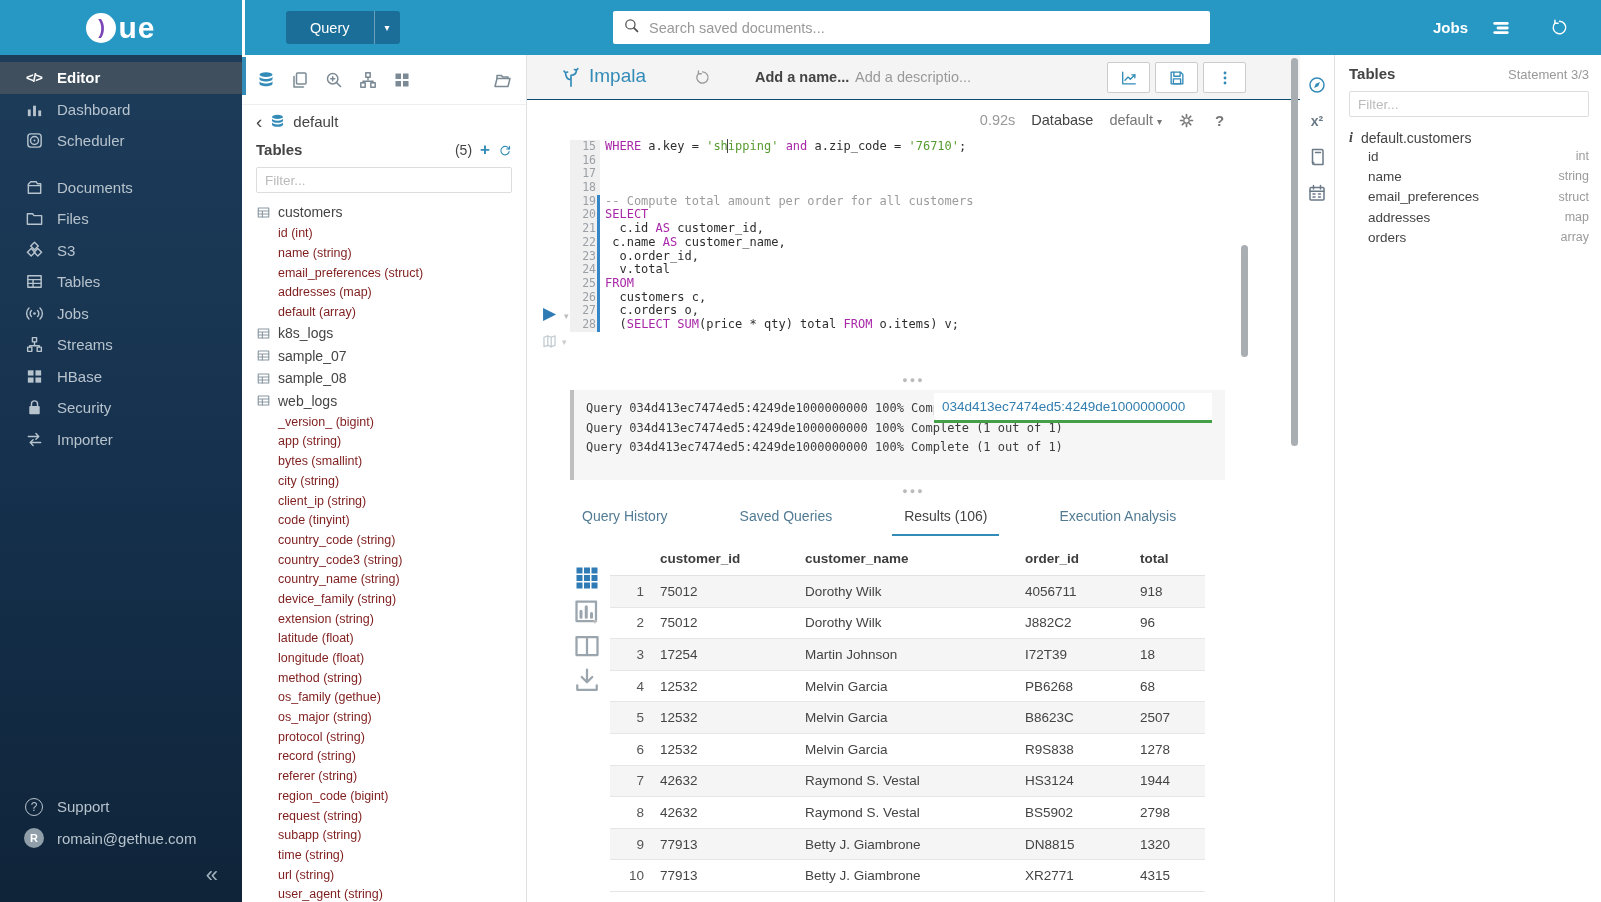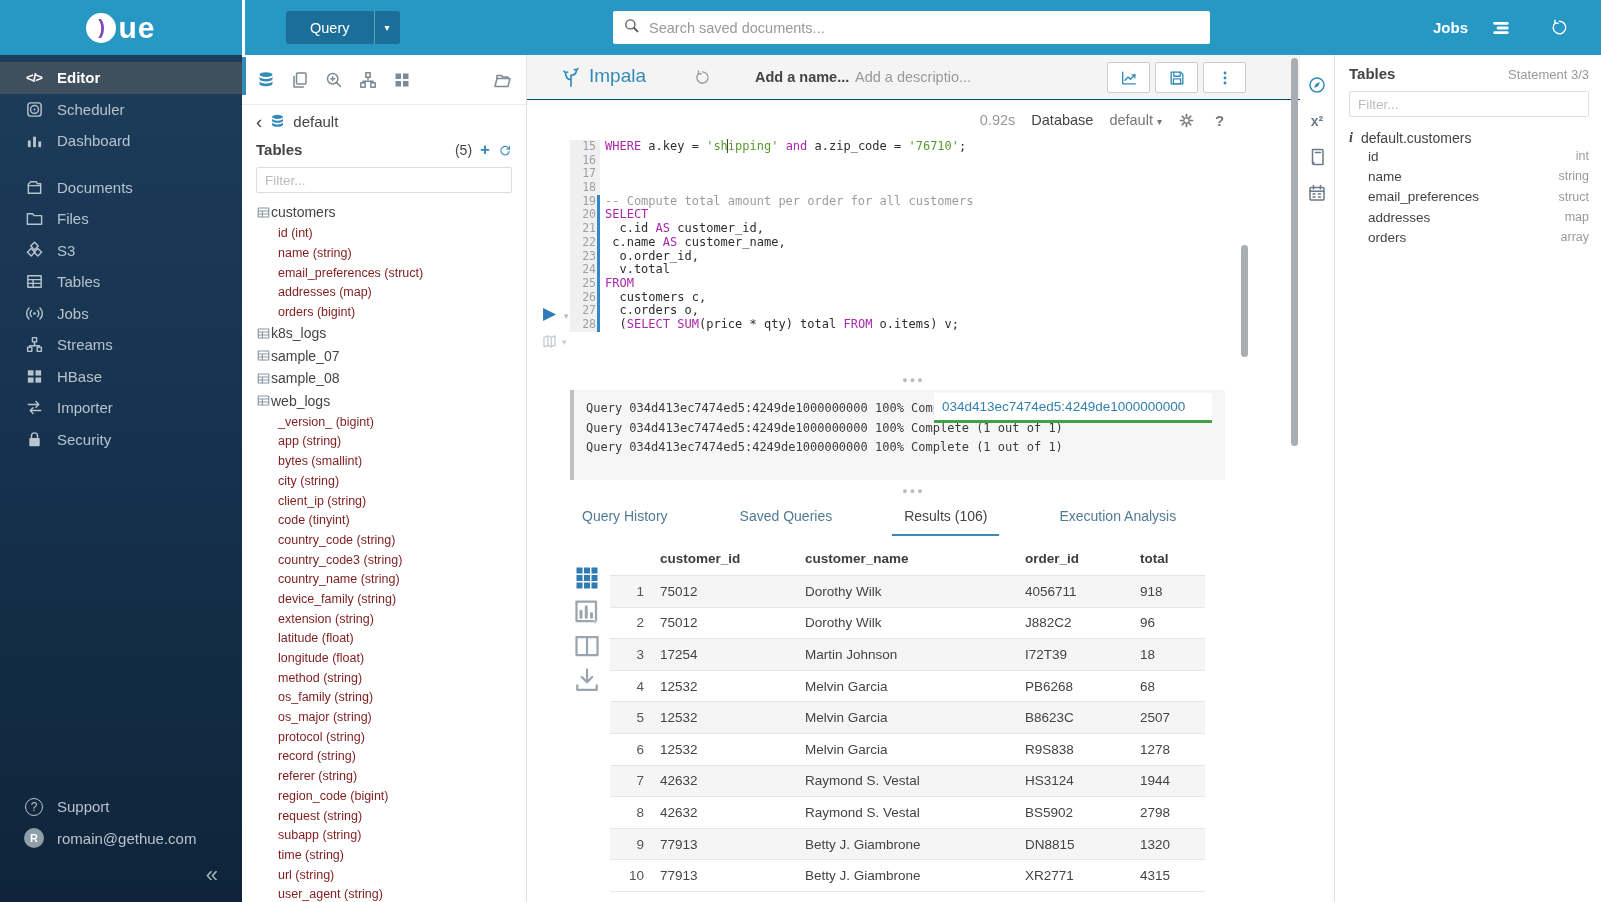--- a/index.html
+++ b/index.html
@@ -75,21 +75,21 @@
   .tables-row .tl { font-weight:bold; }
   .tables-row .right { margin-left:auto; display:flex; align-items:center; gap:8px; }
   .tables-row .cnt { color:#444; font-size:14px; }
   .plus { color:#338bb8; font-size:17px; font-weight:bold; cursor:pointer; line-height:14px; }
   .refr { width:14px; height:14px; color:#338bb8; cursor:pointer; }
   .refr svg { width:100%; height:100%; }
   .filter-input { margin-top:9px; width:100%; height:26px; border:1px solid #ddd; border-radius:2px;
     padding:0 8px; font-size:13.5px; color:#444; outline:none; font-family:"Liberation Sans",sans-serif; }
   .filter-input::placeholder { color:#bbb; }
   .assist-list { margin-top:8px; }
-  .tbl-row { display:flex; align-items:center; height:22.5px; font-size:14px; color:#444; cursor:pointer; }
+  .tbl-row { display:flex; align-items:center; height:22.5px; font-size:14px; color:#444; cursor:pointer; gap:7px; }
   .tbl-row .a-ic { width:15px; height:15px; color:#8a98a2; }
   .col-row { height:19.7px; font-size:12.5px; color:#7f1d1d; padding-left:22px; display:flex; align-items:center;
     cursor:pointer; white-space:nowrap; }
 
   
   .ed-header { position:absolute; left:0; top:0; width:100%; height:45px; background:#f4f4f4;
     border-bottom:1px solid #0c4a6e; }
   .impala-ic { position:absolute; left:33px; top:11px; width:22px; height:24px; color:#338bb8; }
   .impala-ic svg { width:100%; height:100%; }
   .engine { position:absolute; left:62px; top:10px; font-size:19px; color:#338bb8; }
@@ -186,38 +186,38 @@
   <nav class="nav" id="nav">
       <div class="nav-item active">
         <span class="nav-ic">
           <span class="txt-ic">&lt;/&gt;</span>
         </span>
         <span class="nav-label">Editor</span>
       </div>
       <div class="nav-item">
         <span class="nav-ic">
           <svg viewBox="0 0 20 20" fill="none" stroke="currentColor" stroke-width="1.5" stroke-linecap="round" stroke-linejoin="round">
-            <rect x="3" y="3" width="14" height="14" rx="3"></rect>
-            <circle cx="10" cy="10" r="4.2"></circle>
-            <circle cx="10" cy="10" r="1" fill="currentColor" stroke="none"></circle>
-          </svg>
-        </span>
-        <span class="nav-label">Scheduler</span>
-      </div>
-      <div class="nav-item">
-        <span class="nav-ic">
-          <svg viewBox="0 0 20 20" fill="none" stroke="currentColor" stroke-width="1.5" stroke-linecap="round" stroke-linejoin="round">
             <g fill="currentColor" stroke="none">
               <rect x="3" y="10" width="3" height="7"></rect>
               <rect x="8.5" y="6" width="3" height="11"></rect>
               <rect x="14" y="11" width="3" height="6"></rect>
             </g>
           </svg>
         </span>
         <span class="nav-label">Dashboard</span>
+      </div>
+      <div class="nav-item">
+        <span class="nav-ic">
+          <svg viewBox="0 0 20 20" fill="none" stroke="currentColor" stroke-width="1.5" stroke-linecap="round" stroke-linejoin="round">
+            <rect x="3" y="3" width="14" height="14" rx="3"></rect>
+            <circle cx="10" cy="10" r="4.2"></circle>
+            <circle cx="10" cy="10" r="1" fill="currentColor" stroke="none"></circle>
+          </svg>
+        </span>
+        <span class="nav-label">Scheduler</span>
       </div>
       <div class="nav-spacer"></div>
       <div class="nav-item">
         <span class="nav-ic">
           <svg viewBox="0 0 20 20" fill="none" stroke="currentColor" stroke-width="1.5" stroke-linecap="round" stroke-linejoin="round">
             <path d="M3.5 16 V6.5 l2.5 -2.5 h6 l1 2 h3.5 V16 z"></path>
             <path d="M3.5 8 h13"></path>
           </svg>
         </span>
         <span class="nav-label">Documents</span>
@@ -278,33 +278,33 @@
               <rect x="3" y="11" width="6" height="5.5"></rect>
               <rect x="11" y="11" width="6" height="5.5"></rect>
             </g>
           </svg>
         </span>
         <span class="nav-label">HBase</span>
       </div>
       <div class="nav-item">
         <span class="nav-ic">
           <svg viewBox="0 0 20 20" fill="none" stroke="currentColor" stroke-width="1.5" stroke-linecap="round" stroke-linejoin="round">
-            <path d="M3.5 6.8 h11 M11.5 3.8 l3 3 -3 3 M16.5 13.2 h-11 M8.5 10.2 l-3 3 3 3"></path>
-          </svg>
-        </span>
-        <span class="nav-label">Importer</span>
-      </div>
-      <div class="nav-item">
-        <span class="nav-ic">
-          <svg viewBox="0 0 20 20" fill="none" stroke="currentColor" stroke-width="1.5" stroke-linecap="round" stroke-linejoin="round">
             <rect x="4.5" y="8.5" width="11" height="8.5" rx="1" fill="currentColor" stroke="none"></rect>
             <path d="M6.8 8.5 V6.2 a3.2 3.2 0 0 1 6.4 0 V8.5"></path>
           </svg>
         </span>
         <span class="nav-label">Security</span>
+      </div>
+      <div class="nav-item">
+        <span class="nav-ic">
+          <svg viewBox="0 0 20 20" fill="none" stroke="currentColor" stroke-width="1.5" stroke-linecap="round" stroke-linejoin="round">
+            <path d="M3.5 6.8 h11 M11.5 3.8 l3 3 -3 3 M16.5 13.2 h-11 M8.5 10.2 l-3 3 3 3"></path>
+          </svg>
+        </span>
+        <span class="nav-label">Importer</span>
       </div>
     </nav>
   <div class="nav-bottom" id="nav-bottom">
       <div class="nav-item">
         <span class="nav-ic">
           <span class="circ-q">?</span>
         </span>
         <span class="nav-label">Support</span>
       </div>
       <div class="nav-item">
@@ -411,21 +411,21 @@
           <span class="a-ic"><svg viewBox="0 0 20 20" fill="none" stroke="currentColor" stroke-width="1.5" stroke-linecap="round" stroke-linejoin="round">
               <rect x="3" y="4" width="14" height="12"></rect>
               <path d="M3 8 h14 M8.5 8 v8 M3 12 h14"></path>
             </svg></span>
           <span>customers</span>
         </div>
         <div class="col-row">id (int)</div>
         <div class="col-row">name (string)</div>
         <div class="col-row">email_preferences (struct)</div>
         <div class="col-row">addresses (map)</div>
-        <div class="col-row">orders (bigint)</div>
+        <div class="col-row">default (array)</div>
         <div class="tbl-row">
           <span class="a-ic"><svg viewBox="0 0 20 20" fill="none" stroke="currentColor" stroke-width="1.5" stroke-linecap="round" stroke-linejoin="round">
               <rect x="3" y="4" width="14" height="12"></rect>
               <path d="M3 8 h14 M8.5 8 v8 M3 12 h14"></path>
             </svg></span>
           <span>k8s_logs</span>
         </div>
         <div class="tbl-row">
           <span class="a-ic"><svg viewBox="0 0 20 20" fill="none" stroke="currentColor" stroke-width="1.5" stroke-linecap="round" stroke-linejoin="round">
               <rect x="3" y="4" width="14" height="12"></rect>
@@ -454,21 +454,21 @@
         <div class="col-row">client_ip (string)</div>
         <div class="col-row">code (tinyint)</div>
         <div class="col-row">country_code (string)</div>
         <div class="col-row">country_code3 (string)</div>
         <div class="col-row">country_name (string)</div>
         <div class="col-row">device_family (string)</div>
         <div class="col-row">extension (string)</div>
         <div class="col-row">latitude (float)</div>
         <div class="col-row">longitude (float)</div>
         <div class="col-row">method (string)</div>
-        <div class="col-row">os_family (string)</div>
+        <div class="col-row">os_family (gethue)</div>
         <div class="col-row">os_major (string)</div>
         <div class="col-row">protocol (string)</div>
         <div class="col-row">record (string)</div>
         <div class="col-row">referer (string)</div>
         <div class="col-row">region_code (bigint)</div>
         <div class="col-row">request (string)</div>
         <div class="col-row">subapp (string)</div>
         <div class="col-row">time (string)</div>
         <div class="col-row">url (string)</div>
         <div class="col-row">user_agent (string)</div>

